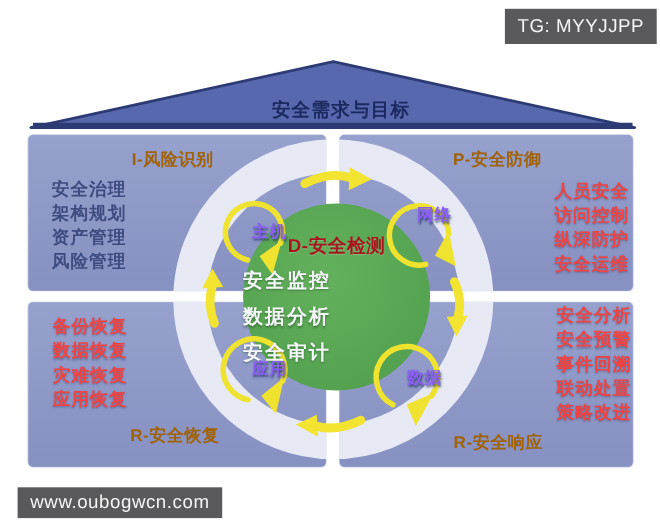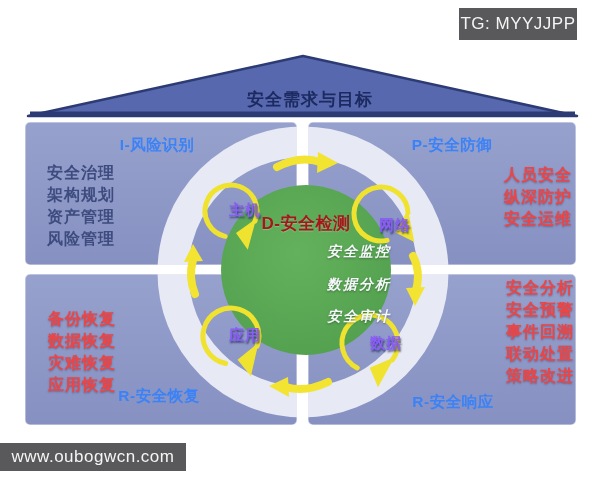--- a/index.html
+++ b/index.html
@@ -10,33 +10,32 @@
   .abs{position:absolute;}
   #diagram-svg{position:absolute;left:0;top:0;}
   .gray-bar{
     background:#59595b;color:#f5f5f5;display:flex;align-items:center;justify-content:center;
     font-size:17px;letter-spacing:0.5px;
   }
   .roof-title{
     width:180px;text-align:center;color:#1b2a60;font-weight:bold;font-size:17px;letter-spacing:1px;
   }
   .q-title{
-    width:140px;text-align:center;color:#3b82f6;font-weight:bold;font-size:15.5px;letter-spacing:0.5px;
+    width:140px;text-align:center;color:#a16207;font-weight:bold;font-size:15.5px;letter-spacing:0.5px;
   }
   .q-items{font-size:16px;font-weight:bold;line-height:22px;letter-spacing:1px;}
   .q-items.navy{color:#3d4b7e;}
   .q-items.white{color:#ef4444;text-shadow:0 1px 2px rgba(40,50,90,0.45);}
   .core-title{
     width:170px;text-align:center;color:#a5171c;font-weight:bold;font-size:17px;letter-spacing:0.5px;
     text-shadow:0 1px 1px rgba(255,255,255,0.25);
   }
   .core-item{
-    width:170px;text-align:right;color:#f6f7fb;font-weight:bold;font-size:14px;letter-spacing:2px;
+    width:170px;text-align:left;color:#f6f7fb;font-weight:bold;font-size:18px;letter-spacing:2px;
     text-shadow:0 1px 2px rgba(30,70,30,0.5);
-    font-style:italic;
   }
   .loop-label{
     width:60px;text-align:right;color:#8b5cf6;font-weight:bold;font-size:15px;letter-spacing:1px;
     text-shadow:1px 2px 2px rgba(30,40,90,0.75);
   }
 </style>
 </head>
 <body>
 
 <div id="stage">
@@ -112,45 +111,46 @@
 
   <div class="abs q-items navy" style="left:47px;top:162px;">
     <div>安全治理</div>
     <div>架构规划</div>
     <div>资产管理</div>
     <div>风险管理</div>
   </div>
 
   <div class="abs q-items white" style="left:504px;top:164px;">
     <div>人员安全</div>
+    <div>访问控制</div>
     <div>纵深防护</div>
     <div>安全运维</div>
   </div>
 
-  <div class="abs q-items white" style="left:48px;top:287px;margin-top:21px;">
+  <div class="abs q-items white" style="left:48px;top:287px;">
     <div>备份恢复</div>
     <div>数据恢复</div>
     <div>灾难恢复</div>
     <div>应用恢复</div>
   </div>
 
   <div class="abs q-items white" style="left:506px;top:277px;">
     <div>安全分析</div>
     <div>安全预警</div>
     <div>事件回溯</div>
     <div>联动处置</div>
     <div>策略改进</div>
   </div>
 
   <div class="abs core-title" style="left:221px;top:212px;">D-安全检测</div>
   <div class="abs core-item" style="left:221px;top:243px;">安全监控</div>
   <div class="abs core-item" style="left:221px;top:276px;">数据分析</div>
   <div class="abs core-item" style="left:221px;top:308px;">安全审计</div>
 
   <div class="abs loop-label" style="left:201px;top:201px;">主机</div>
-  <div class="abs loop-label" style="left:351px;top:216px;">网络</div>
+  <div class="abs loop-label" style="left:351px;top:186px;">网络</div>
   <div class="abs loop-label" style="left:201px;top:326px;">应用</div>
   <div class="abs loop-label" style="left:342px;top:334px;">数据</div>
 
-  <div class="abs gray-bar" style="left:459px;top:8px;width:118px;height:32px;">TG: MYYJJPP</div>
-  <div class="abs gray-bar" style="left:0;top:443px;width:186px;height:28px;">www.oubogwcn.com</div>
+  <div class="abs gray-bar" style="left:459px;top:8px;width:138px;height:32px;">TG: MYYJJPP</div>
+  <div class="abs gray-bar" style="left:16px;top:443px;width:186px;height:28px;">www.oubogwcn.com</div>
 
 </div>
 
 </body></html>

